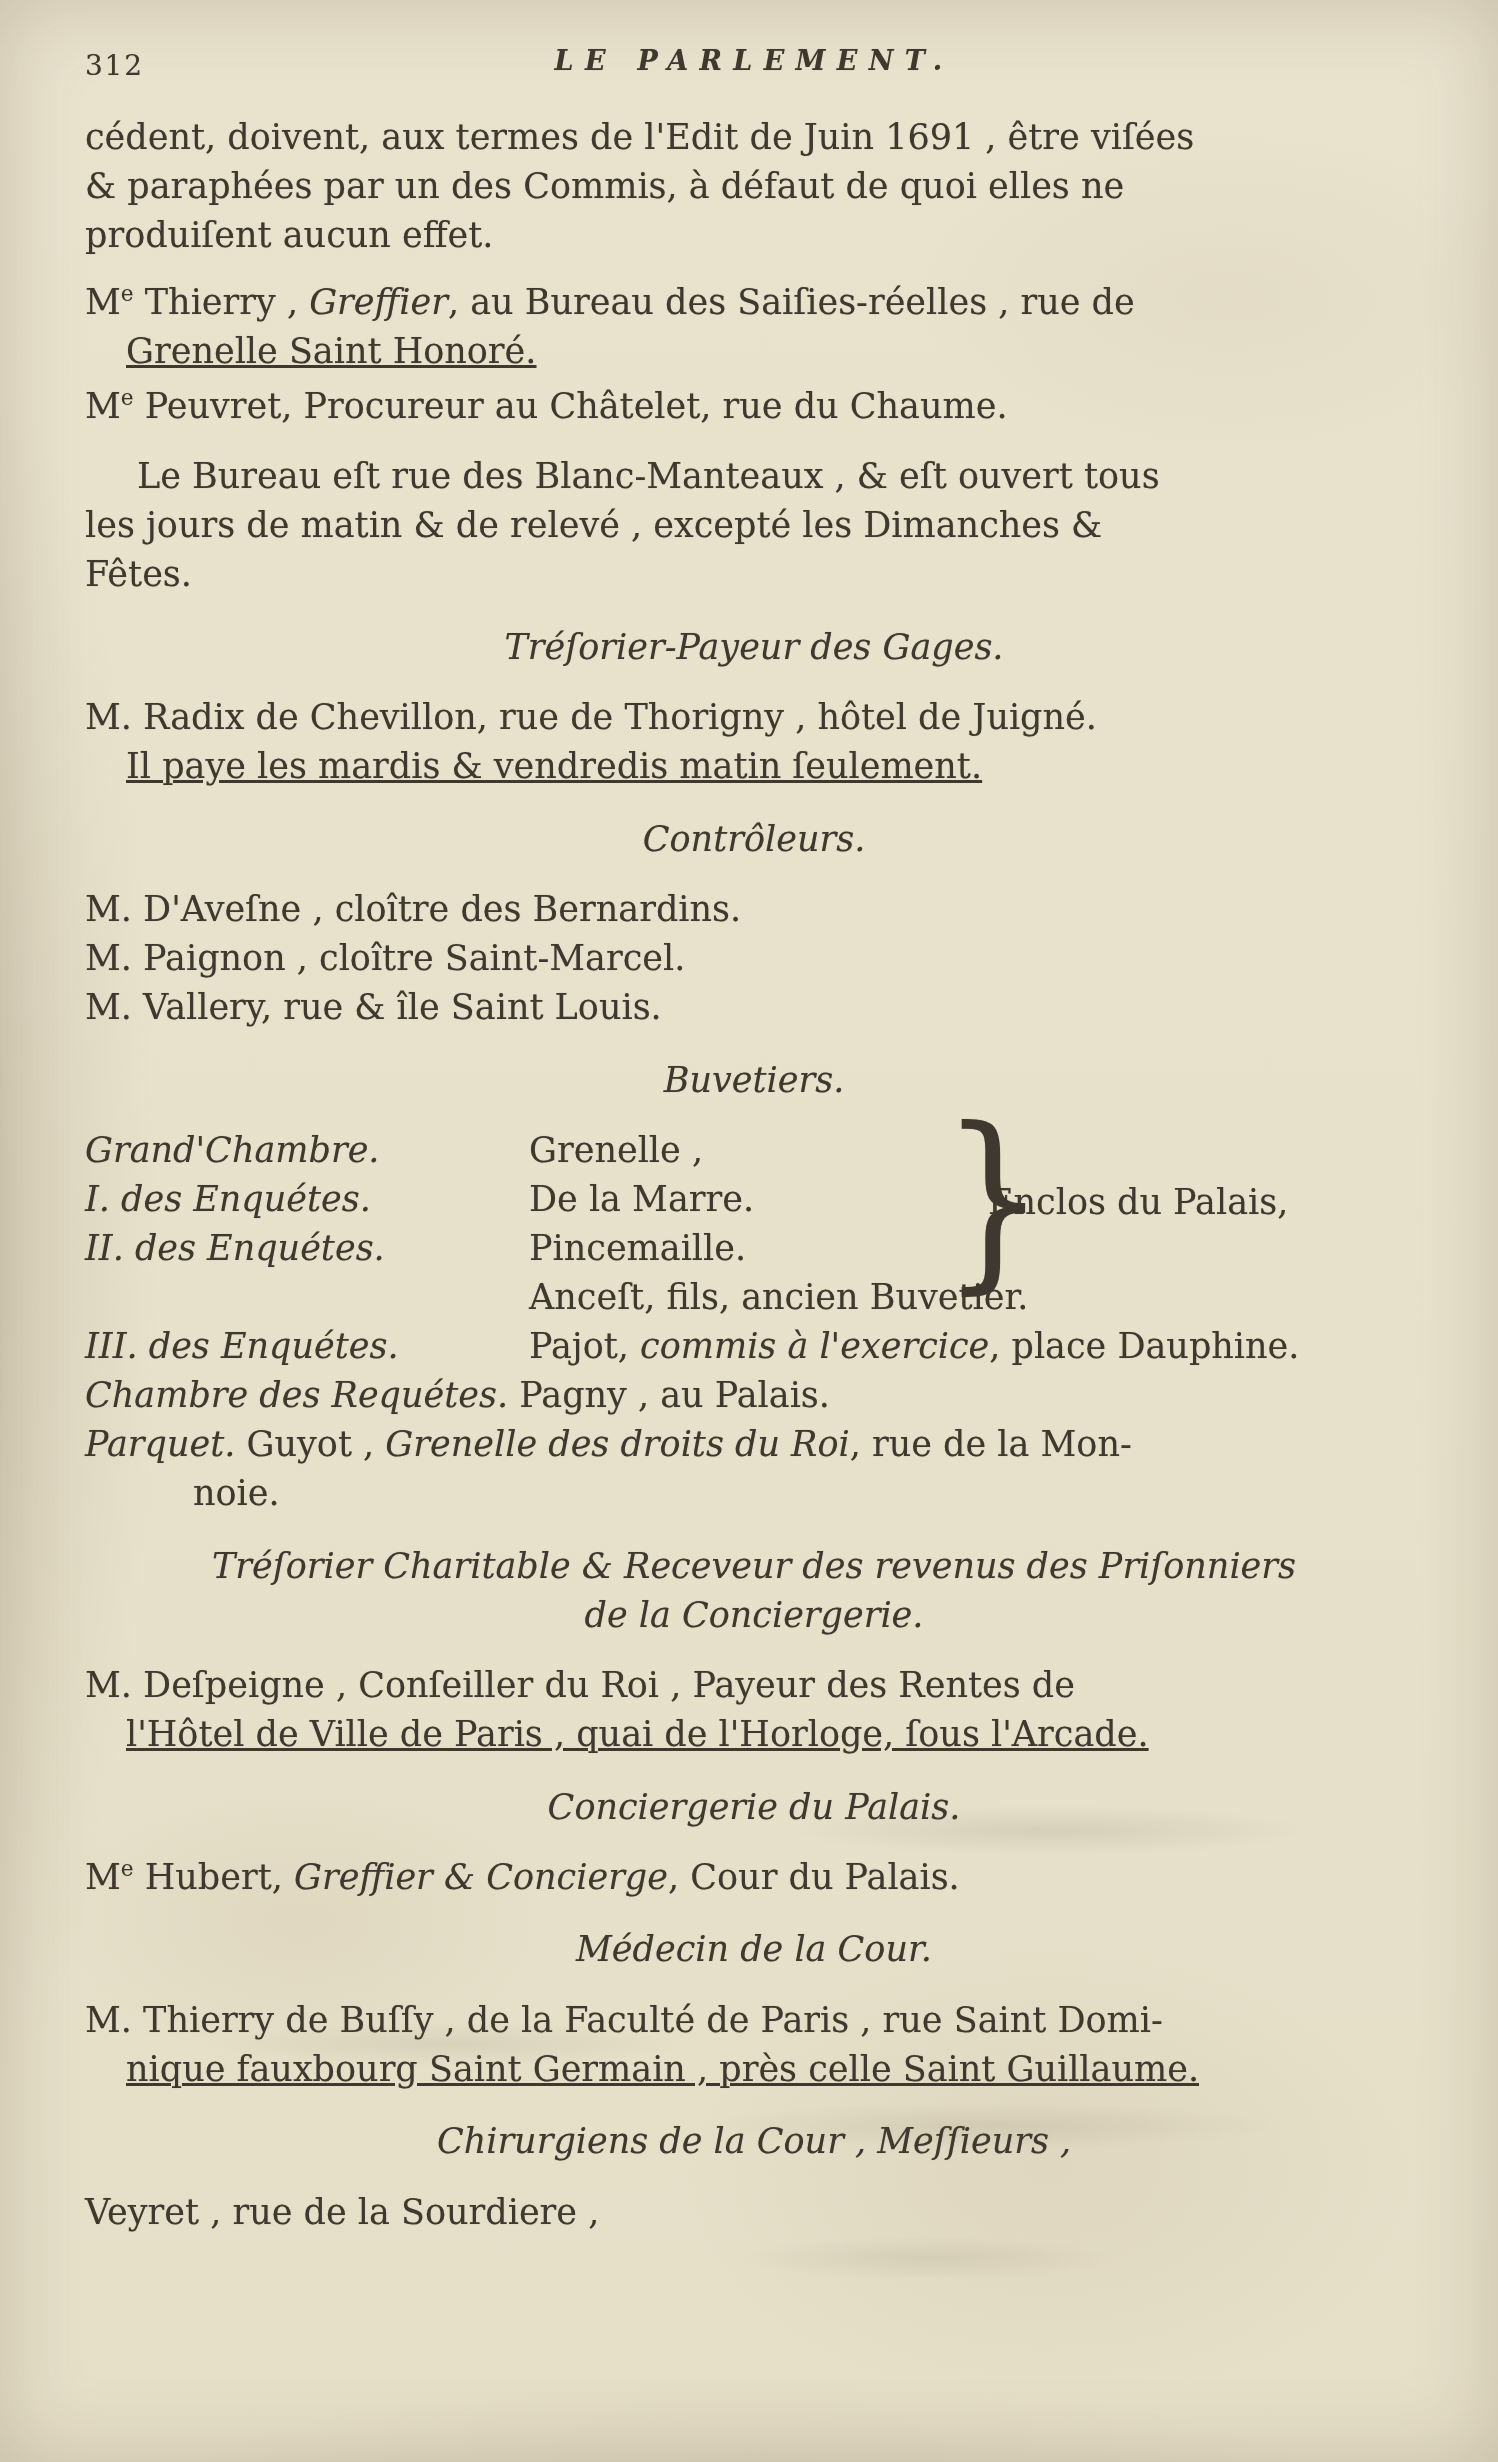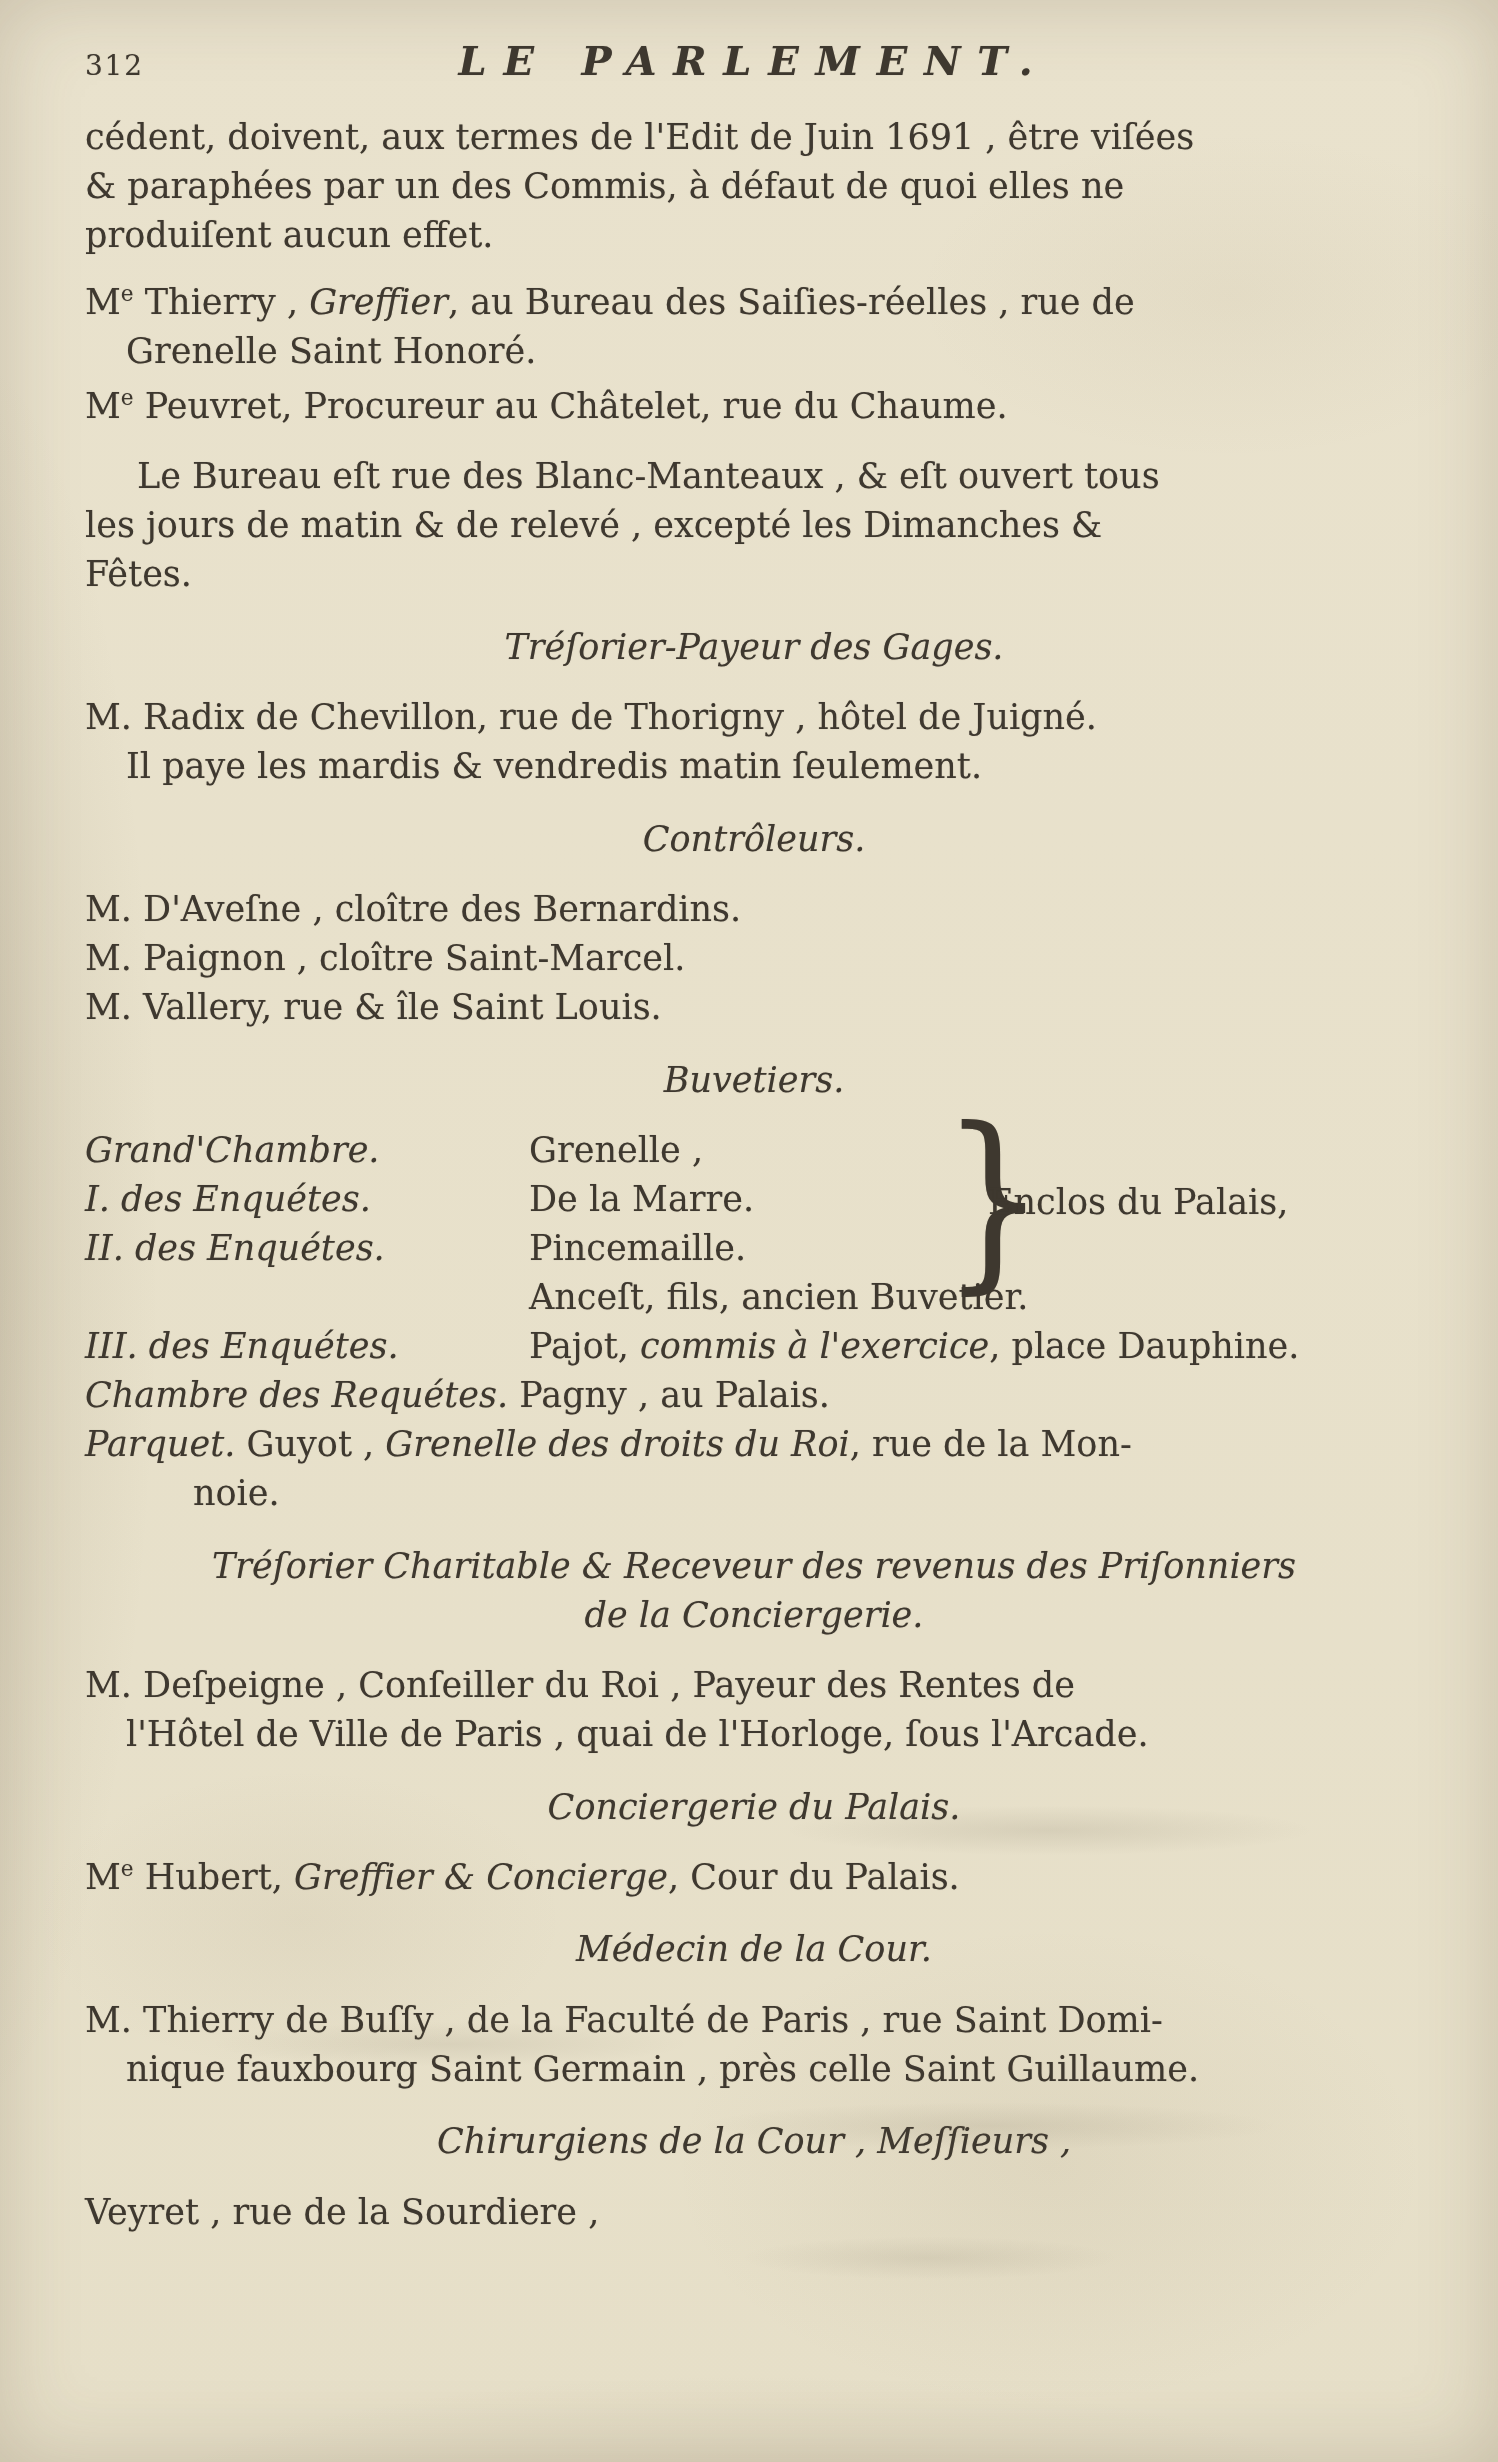--- a/index.html
+++ b/index.html
@@ -21,25 +21,25 @@
     color:#3e382f;
     font-size:35px;
     line-height:49px;
     overflow:hidden;
   }
   .page *{text-shadow:0 0 0.9px rgba(62,52,40,.35);}
   .pagehead{position:relative;height:70px;margin-bottom:7.2px;}
   .pagenum{position:absolute;left:0;top:5.4px;font-size:28px;letter-spacing:1.8px;}
   .runhead{
     position:absolute;left:50%;top:0;transform:translateX(-50%);
-    font-style:italic;font-weight:bold;font-size:40px;letter-spacing:.42em;white-space:nowrap;
+    font-style:italic;font-weight:bold;font-size:27px;letter-spacing:.42em;white-space:nowrap;
   }
   p{margin:0 0 18px 0;}
   .line{display:block;}
-  .ind1{padding-left:41px;}
+  .ind1{padding-left:41px;text-decoration:underline;}
   .ind2{padding-left:108px;}
   .firstind{padding-left:52px;}
   .heading{
     text-align:center;font-style:italic;margin:23.4px 0 21.6px 0;
   }
   .heading .line{display:block;}
   i{font-style:italic;}
   sup{font-size:21.6px;line-height:0;vertical-align:super;}
   
   .buv{position:relative;margin:0 0 18px 0;}

